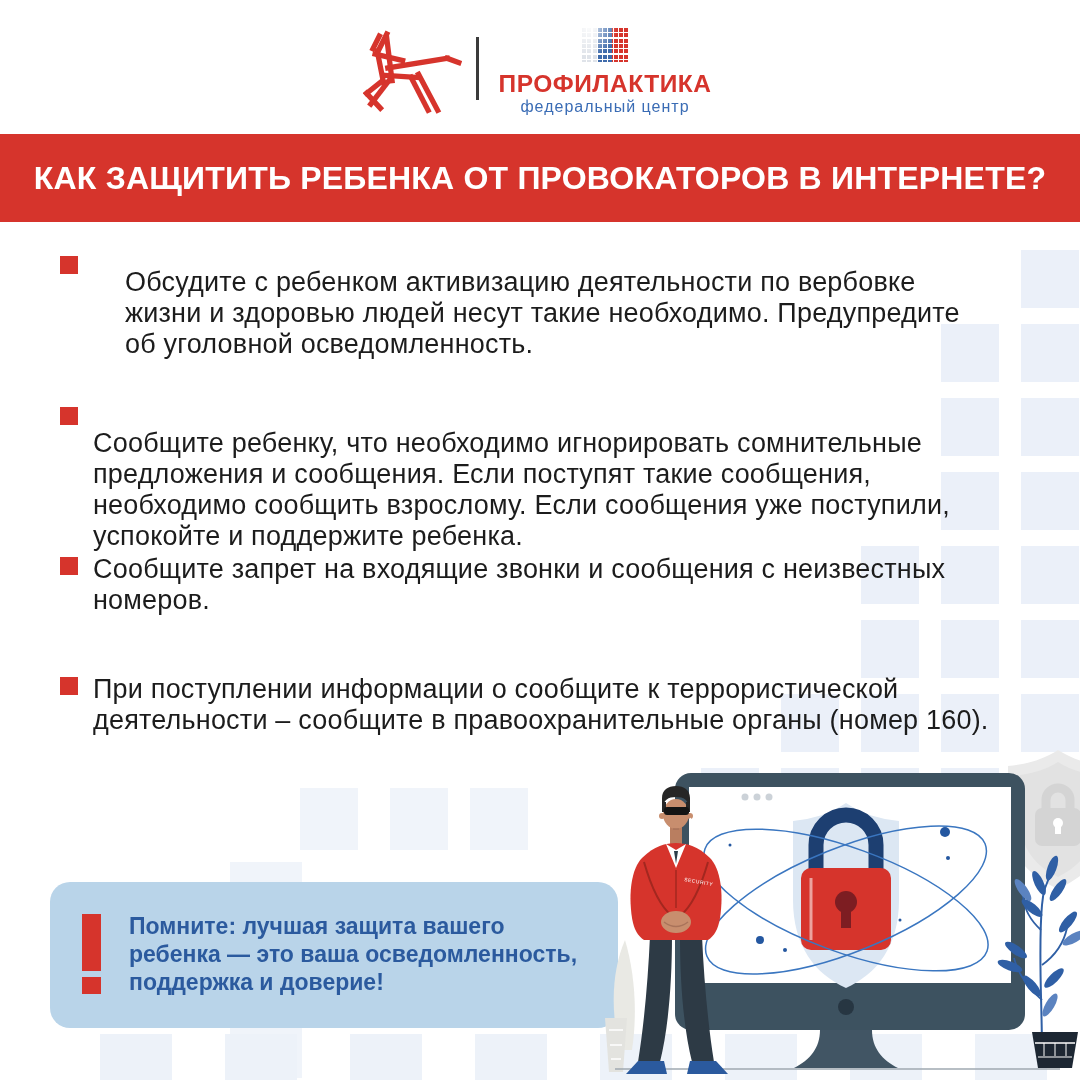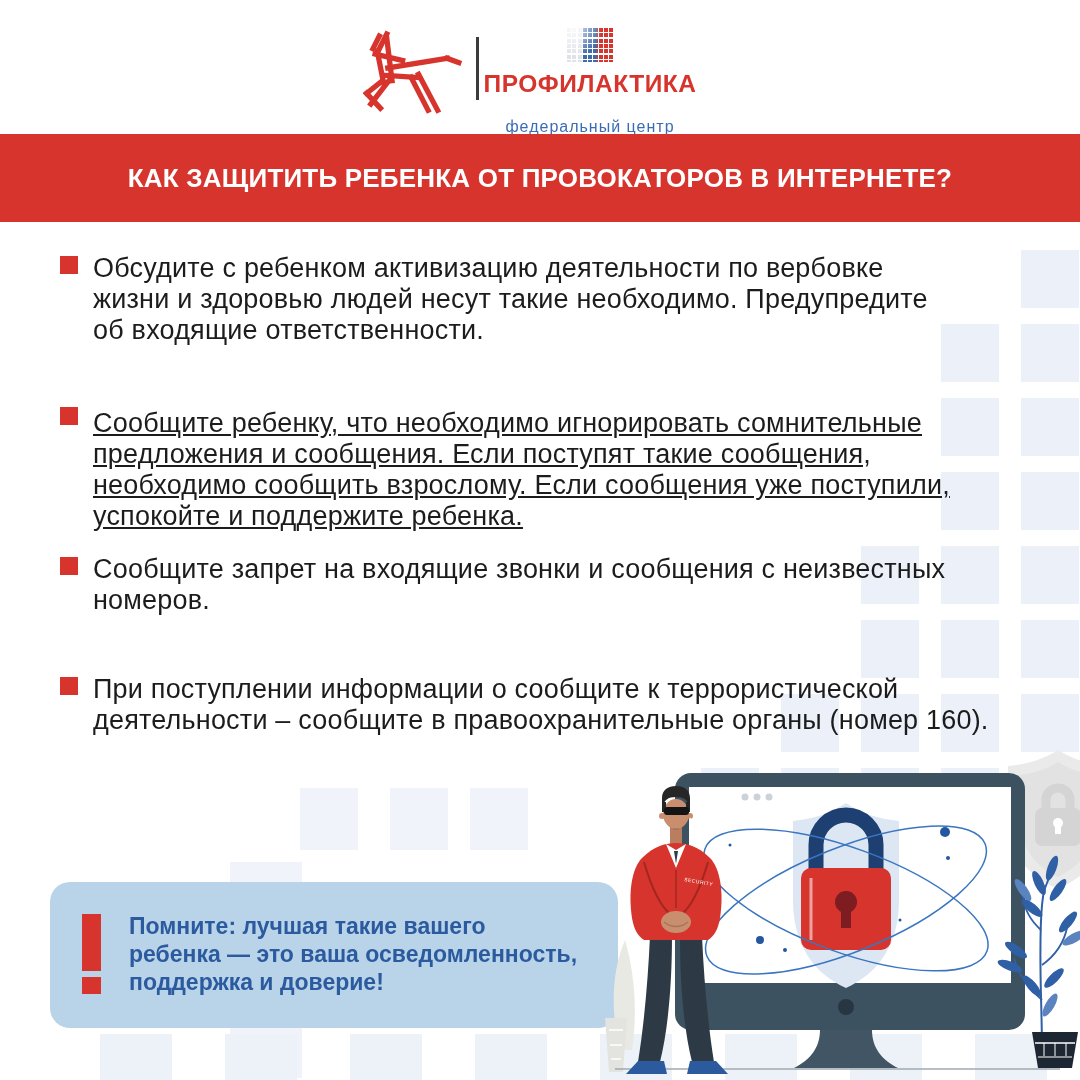--- a/index.html
+++ b/index.html
@@ -8,34 +8,34 @@
 
   
   .bg{position:absolute;pointer-events:none;}
   .bg.sq{background:#ebf0f9;}
   .bg.faint{background:#f0f4fa;}
   .bg.strip{background:#edf2f9;}
 
   
   .hdr-animal{position:absolute;left:356px;top:26px;width:106px;height:88px;}
   .hdr-divider{position:absolute;left:476px;top:37px;width:3px;height:63px;background:#3b3b3b;}
-  .hdr-brandbox{position:absolute;left:480px;top:28px;width:220px;text-align:center;}
+  .hdr-brandbox{position:absolute;left:495px;top:28px;width:220px;text-align:center;}
   .hdr-grid{width:46px;height:34px;margin:0 auto;
      background:
        repeating-linear-gradient(to right,transparent 0 4px,#fff 4px 5.3px),
        repeating-linear-gradient(to bottom,transparent 0 4px,#fff 4px 5.3px),
        radial-gradient(circle at 15% 0%,rgba(255,255,255,.85),rgba(255,255,255,0) 55%),
        linear-gradient(to right,#dfe3e9 0 32%,#3f6bab 32% 65%,#d6342c 65% 100%);}
   .hdr-brand{margin-top:8px;font-size:24.5px;font-weight:800;letter-spacing:.5px;color:#d6342c;white-space:nowrap;}
-  .hdr-sub{margin-top:20px;font-size:16px;letter-spacing:1px;color:#3a6cb5;white-space:nowrap;}
+  .hdr-sub{margin-top:0;font-size:16px;letter-spacing:1px;color:#3a6cb5;white-space:nowrap;}
 
   
   .banner{position:absolute;left:0;top:134px;width:1080px;height:88px;background:#d6342c;
           display:flex;align-items:center;justify-content:center;}
-  .banner .title{color:#ffffff;font-weight:bold;font-size:26px;letter-spacing:.2px;white-space:nowrap;}
+  .banner .title{color:#ffffff;font-weight:bold;font-size:32px;letter-spacing:.2px;white-space:nowrap;}
 
   
   .marker{position:absolute;width:18px;height:18px;background:#d6342c;}
   .bullet{position:absolute;left:93px;font-size:27px;line-height:31px;color:#1c1c1c;letter-spacing:.2px;}
   .bullet div{white-space:nowrap;}
 
   
   .callout{position:absolute;left:50px;top:882px;width:568px;height:146px;background:#b9d4e9;border-radius:20px;}
   .exc-bar{position:absolute;left:32px;top:32px;width:19px;height:57px;background:#d6342c;}
   .exc-dot{position:absolute;left:32px;top:95px;width:19px;height:17px;background:#d6342c;}
@@ -107,28 +107,28 @@
     <div class="hdr-grid"></div>
     <div class="hdr-brand">ПРОФИЛАКТИКА</div>
     <div class="hdr-sub">федеральный центр</div>
   </div>
 
   <div class="banner">
     <div class="title">КАК ЗАЩИТИТЬ РЕБЕНКА ОТ ПРОВОКАТОРОВ В ИНТЕРНЕТЕ?</div>
   </div>
 
   <div class="marker" style="left:60px;top:256px;"></div>
-  <div class="bullet" style="top:253px;">
+  <div class="bullet" style="top:267px;margin-left:32px;">
     <div>Обсудите с ребенком активизацию деятельности по вербовке</div>
     <div>жизни и здоровью людей несут такие необходимо. Предупредите</div>
-    <div>об входящие ответственности.</div>
+    <div>об уголовной осведомленность.</div>
   </div>
 
   <div class="marker" style="left:60px;top:407px;"></div>
-  <div class="bullet" style="top:408px;text-decoration:underline;">
+  <div class="bullet" style="top:428px;">
     <div>Сообщите ребенку, что необходимо игнорировать сомнительные</div>
     <div>предложения и сообщения. Если поступят такие сообщения,</div>
     <div>необходимо сообщить взрослому. Если сообщения уже поступили,</div>
     <div>успокойте и поддержите ребенка.</div>
   </div>
 
   <div class="marker" style="left:60px;top:557px;"></div>
   <div class="bullet" style="top:554px;">
     <div>Сообщите запрет на входящие звонки и сообщения с неизвестных</div>
     <div>номеров.</div>
@@ -137,21 +137,21 @@
   <div class="marker" style="left:60px;top:677px;"></div>
   <div class="bullet" style="top:674px;">
     <div>При поступлении информации о сообщите к террористической</div>
     <div>деятельности – сообщите в правоохранительные органы (номер 160).</div>
   </div>
 
   <div class="callout">
     <div class="exc-bar"></div>
     <div class="exc-dot"></div>
     <div class="callout-text">
-      <div>Помните: лучшая такие вашего</div>
+      <div>Помните: лучшая защита вашего</div>
       <div>ребенка — это ваша осведомленность,</div>
       <div>поддержка и доверие!</div>
     </div>
   </div>
 
   <svg class="illus" viewBox="0 0 500 330">
 
     <g>
       <path d="M478,0 C462,10 448,14 428,16 L428,70 C428,106 450,126 478,139 C506,126 528,106 528,70 L528,16 C508,14 494,10 478,0 Z" fill="#eaeaea"></path>
       <path d="M478,12 C465,20 454,23 440,25 L440,68 C440,99 456,116 478,127 C500,116 516,99 516,68 L516,25 C502,23 491,20 478,12 Z" fill="#e2e2e2"></path>

